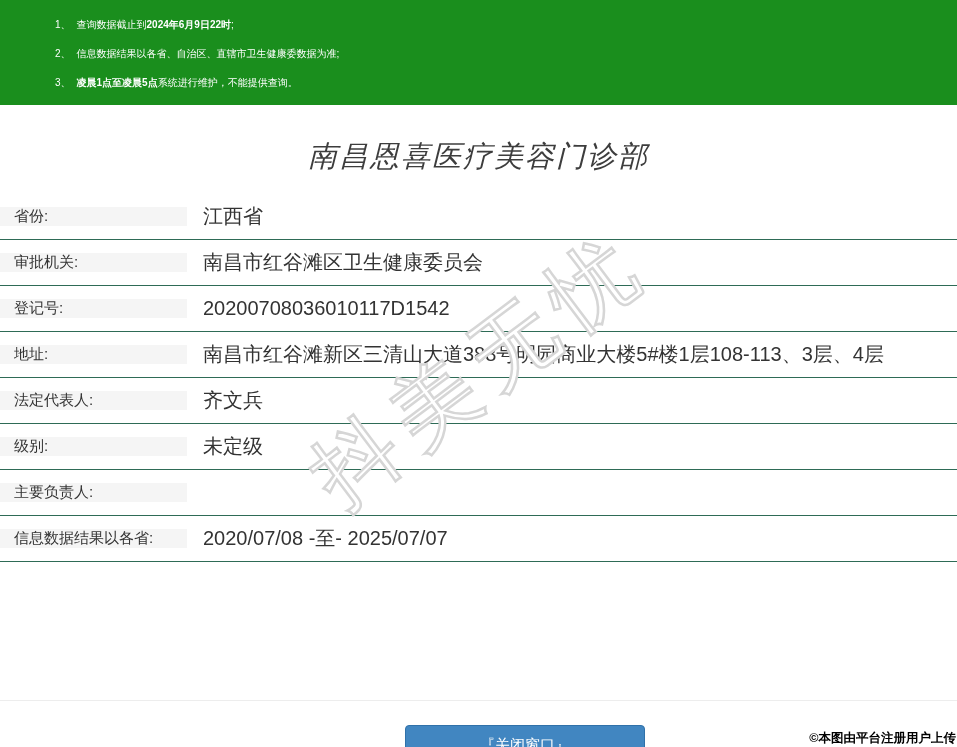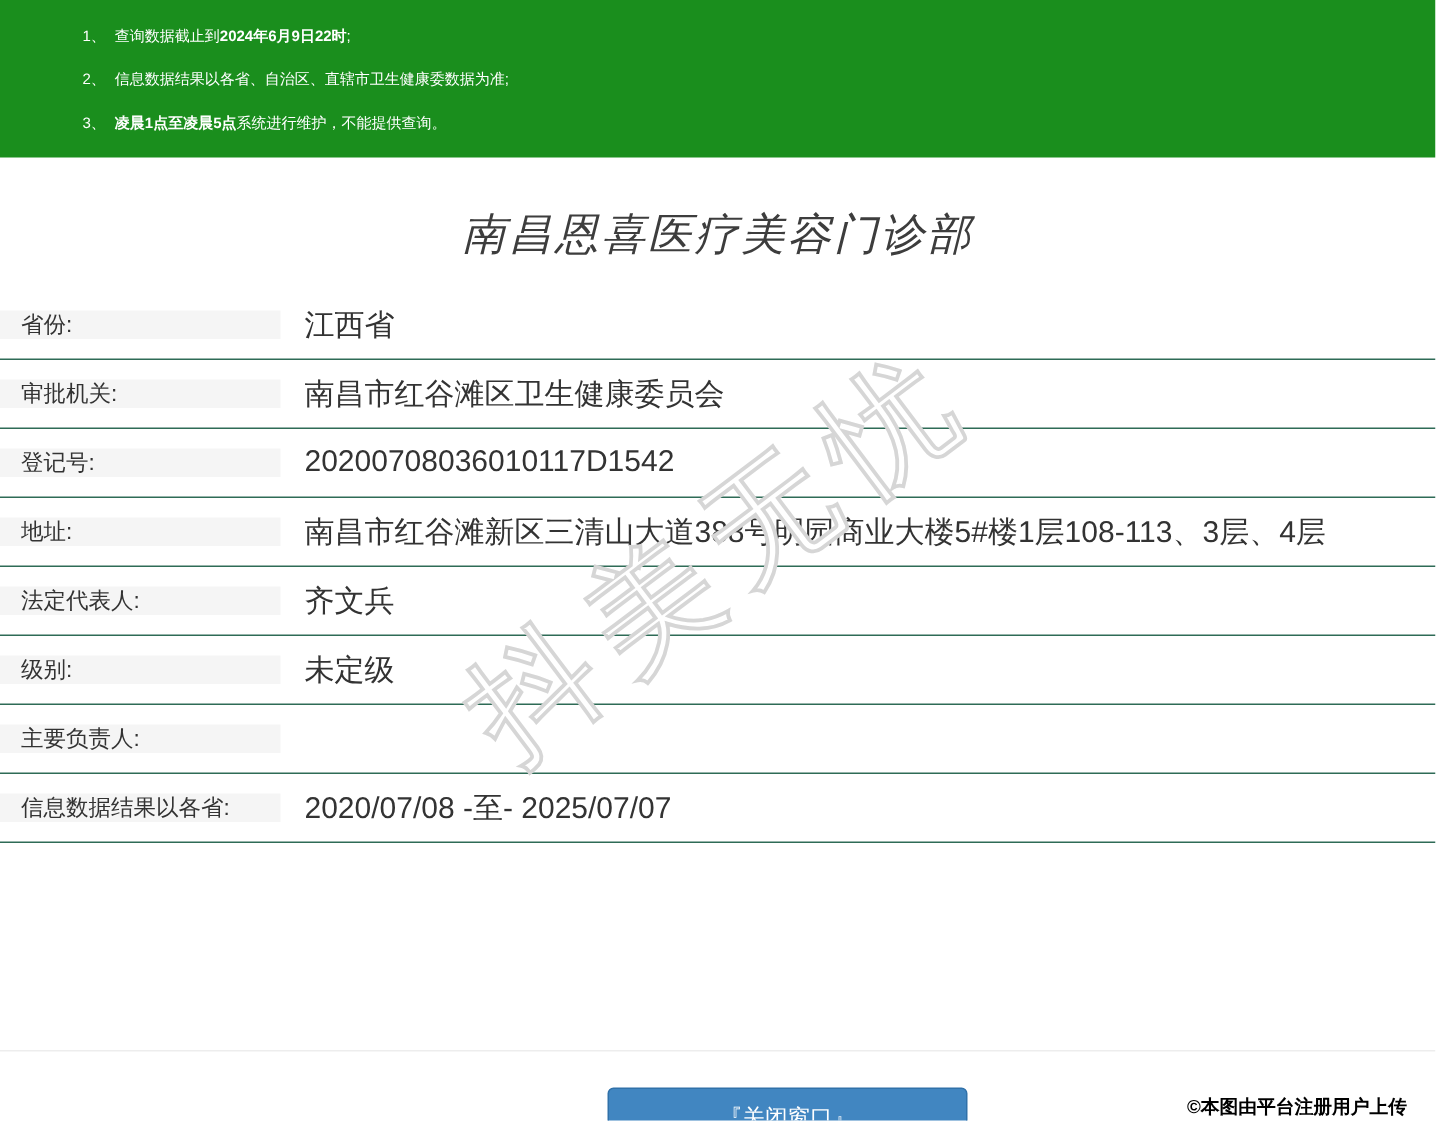--- a/index.html
+++ b/index.html
@@ -112,21 +112,21 @@
     -webkit-text-stroke: 2.5px #d6d6d6;
     text-shadow: 0 0 1px #dcdcdc;
     white-space: nowrap;
     pointer-events: none;
     z-index: 5;
   }
 
   
   .footer-note {
     position: absolute;
-    right: 19px;
+    right: 1px;
     top: 730px;
     font-size: 12.5px;
     font-weight: bold;
     color: #000;
     text-shadow:
       -1px -1px 0 #fff, 1px -1px 0 #fff,
       -1px  1px 0 #fff, 1px  1px 0 #fff,
        0   -1px 0 #fff, 0    1px 0 #fff,
       -1px  0   0 #fff, 1px  0   0 #fff;
     z-index: 6;

